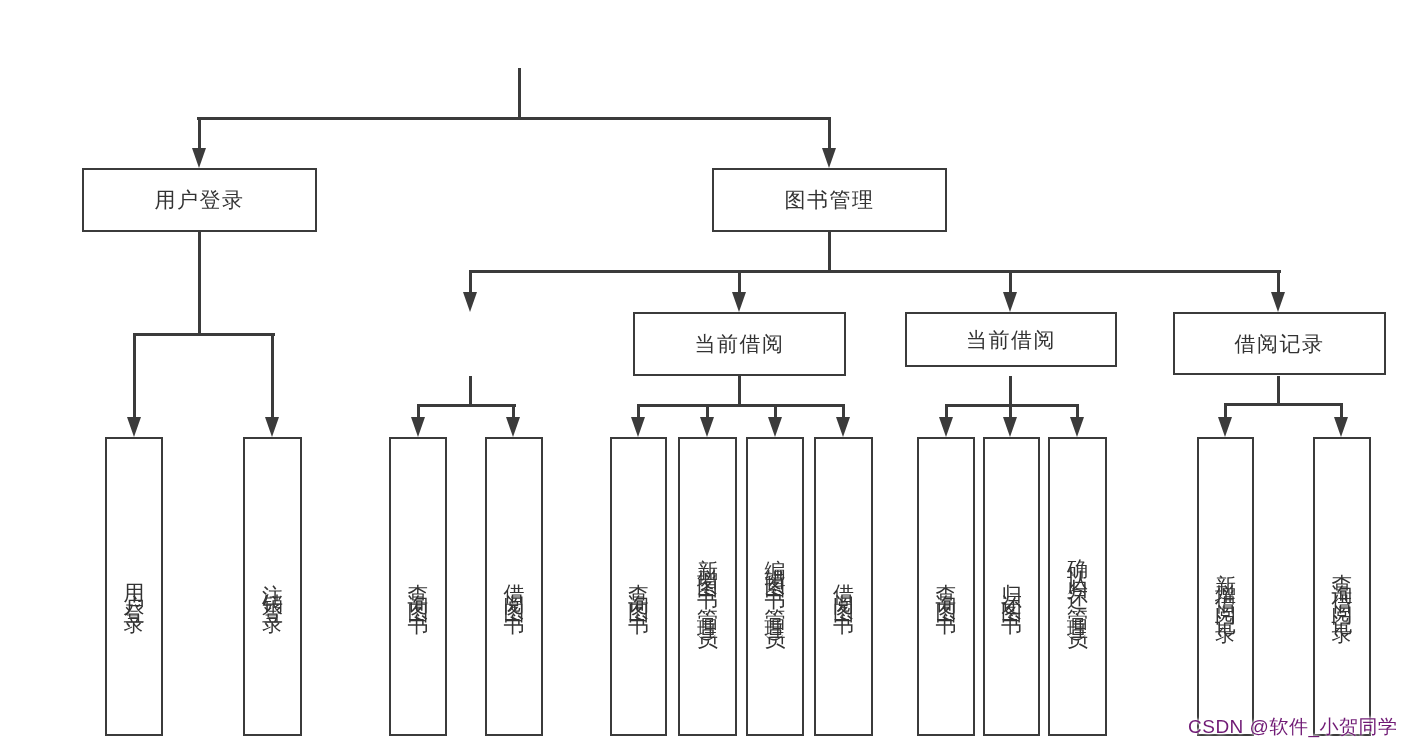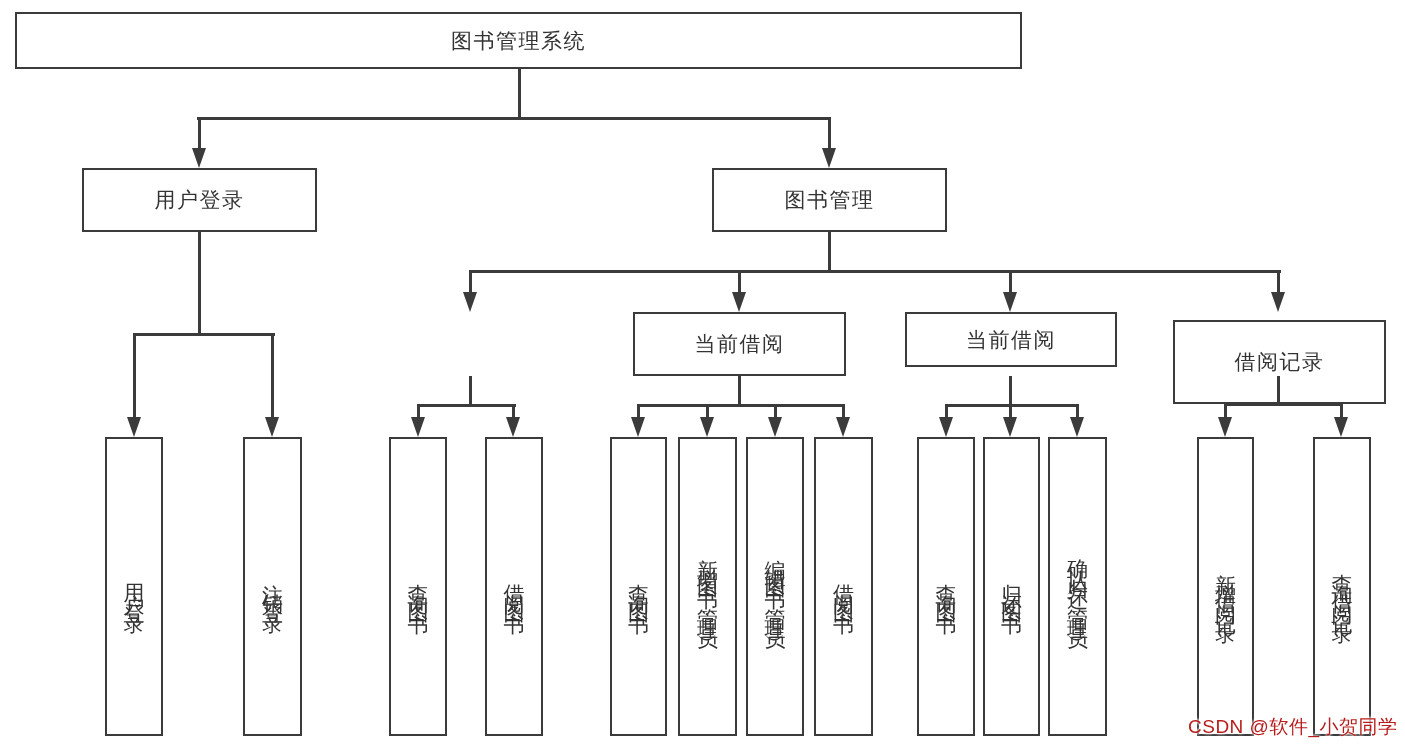--- a/index.html
+++ b/index.html
@@ -19,48 +19,45 @@
   }
   .vtxt { writing-mode:vertical-lr; text-orientation:mixed; letter-spacing:10px; line-height:1.05; }
   .vl { position:absolute; width:3px; background:#3b3b3b; }
   .hl { position:absolute; height:3px; background:#3b3b3b; }
   .arr {
     position:absolute; width:0; height:0;
     border-left:7px solid transparent; border-right:7px solid transparent;
     border-top:20px solid #3b3b3b;
   }
   .wm {
-    position:absolute; left:1188px; top:714px; font-size:19px; color:#b91c1c;
+    position:absolute; left:1188px; top:714px; font-size:19px; color:#701a75;
     letter-spacing:0.5px; white-space:nowrap;
     text-shadow:0 0 3px #fff, 0 0 3px #fff, 0 0 4px #fff;
   }
 </style>
 </head>
 <body>
 
 <div class="stage">
 
-  <div class="hbox" style="left:15px;top:12px;width:1007px;height:57px">
-    <span>图书管理系统</span>
-  </div>
 
   <div class="hbox" style="left:82px;top:168px;width:235px;height:64px">
     <span>用户登录</span>
   </div>
   <div class="hbox" style="left:712px;top:168px;width:235px;height:64px">
     <span>图书管理</span>
   </div>
 
   <div class="hbox" style="left:633px;top:312px;width:213px;height:64px">
     <span>当前借阅</span>
   </div>
   <div class="hbox" style="left:905px;top:312px;width:212px;height:55px">
     <span>当前借阅</span>
   </div>
-  <div class="hbox" style="left:1173px;top:320px;width:213px;height:84px">
+  <div class="hbox" style="left:1173px;top:312px;width:213px;height:63px">
     <span>借阅记录</span>
   </div>
 
   <div class="vbox" style="left:105px;width:58px">
     <span class="vtxt">用户登录</span>
   </div>
   <div class="vbox" style="left:243px;width:59px">
     <span class="vtxt">注销登录</span>
   </div>
 

